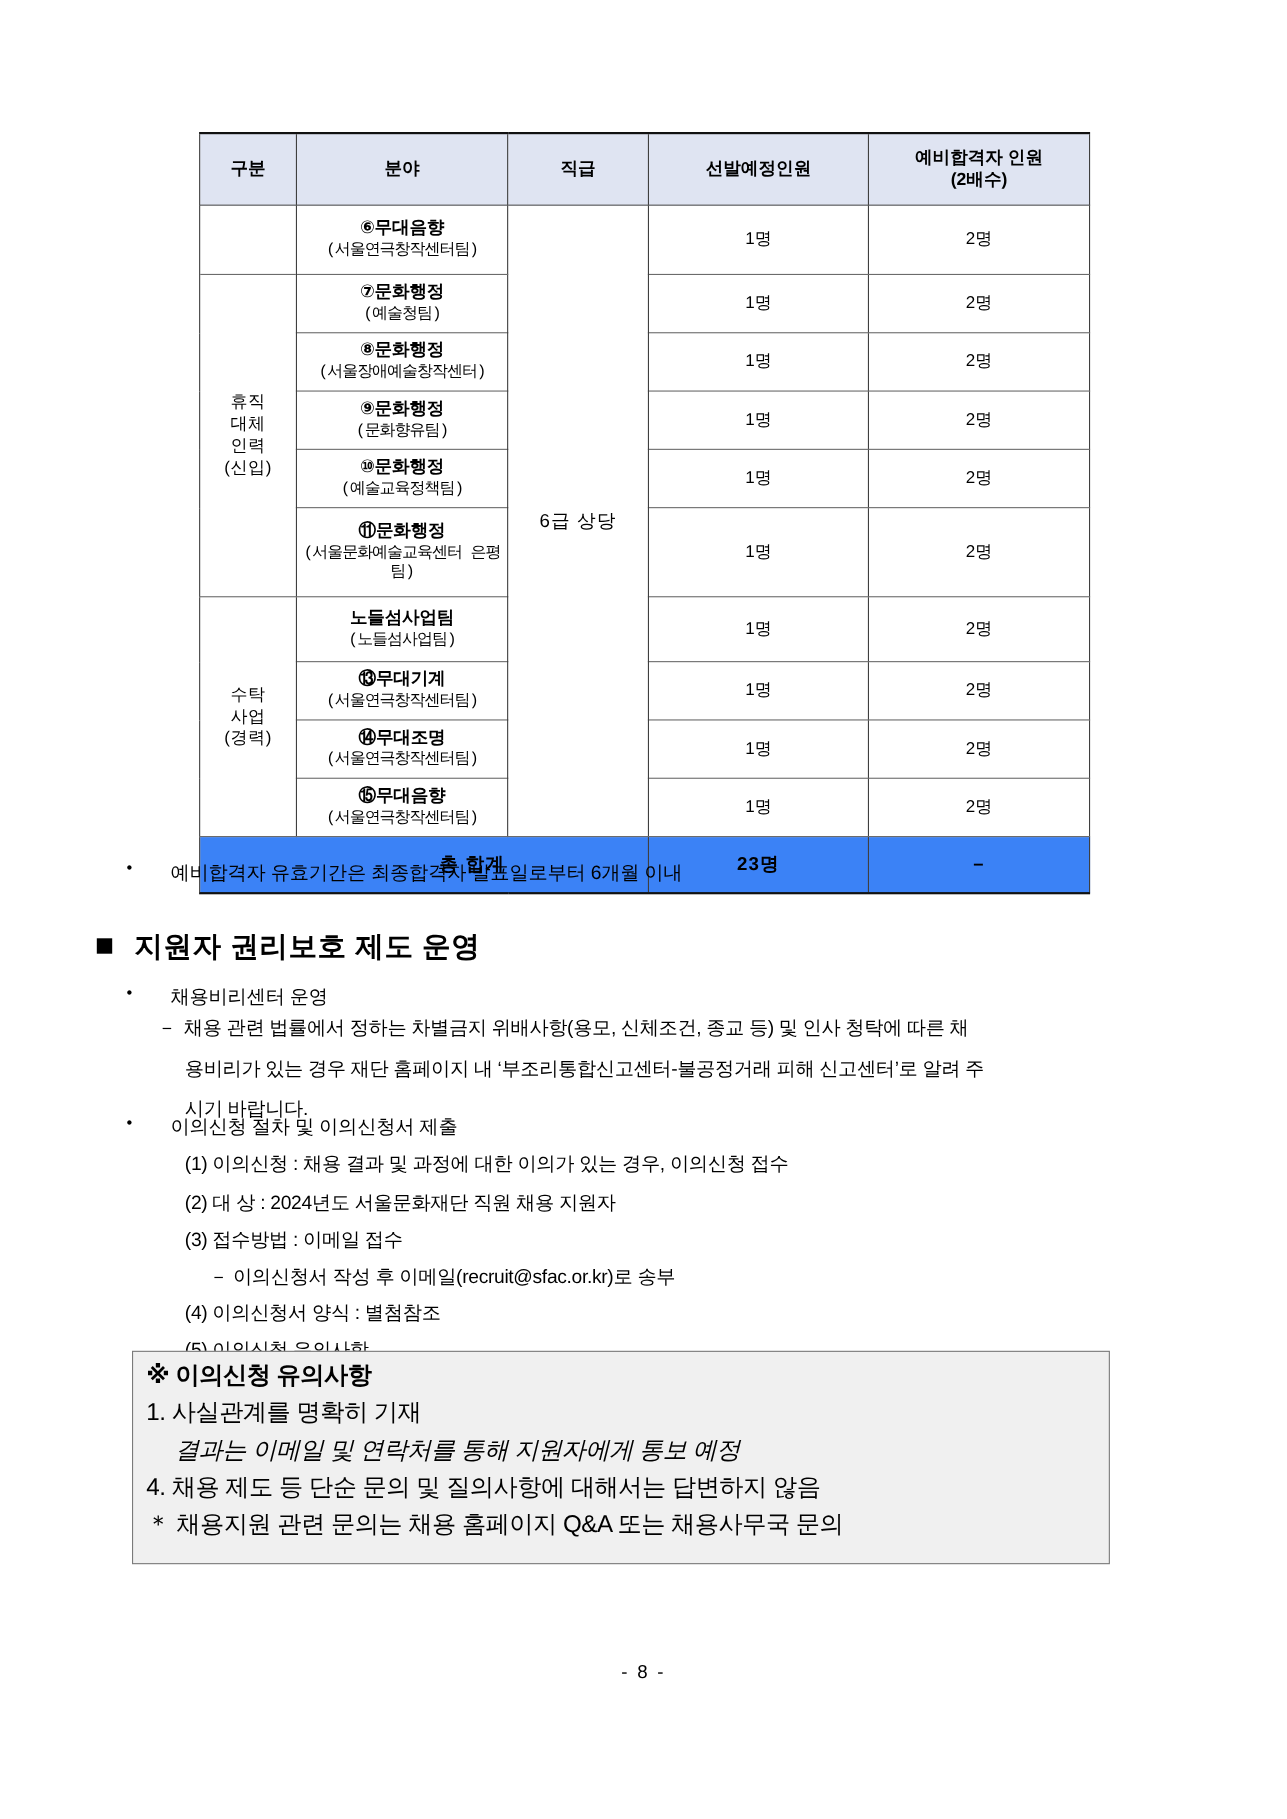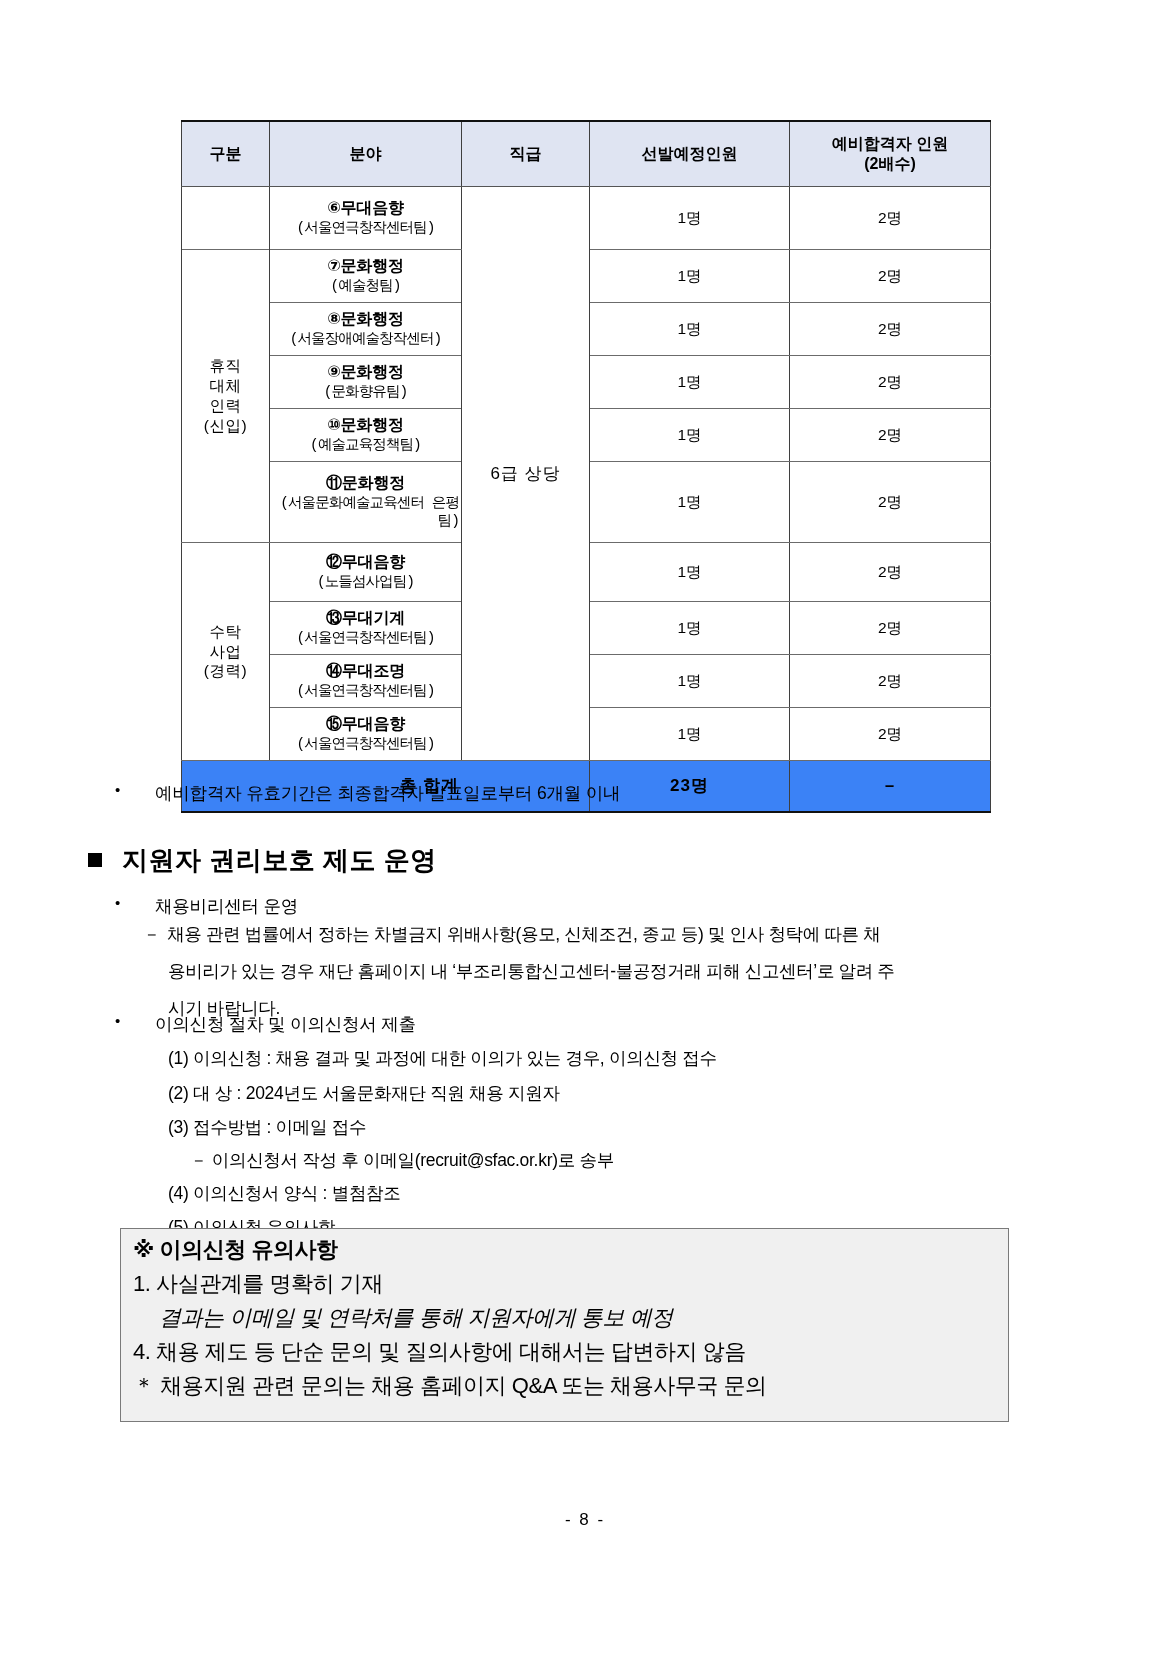--- a/index.html
+++ b/index.html
@@ -75,21 +75,21 @@
     display: block;
     letter-spacing: -0.2px;
   }
   .field-sub {
     font-size: 14.5px;
     display: block;
     letter-spacing: -0.9px;
     white-space: nowrap;
     font-family: Liberation Mono, monospace;
   }
-  .field-sub.wrap { white-space: normal; text-align: right; }
+  .field-sub.wrap { white-space: normal; }
   .cell-num { font-size: 15.5px; }
   .cell-jikgup {
     font-size: 17px;
     letter-spacing: 1px;
   }
   tr.total-row td {
     background: #3b82f6;
     font-weight: bold;
     font-size: 17px;
     height: 44px;
@@ -297,21 +297,21 @@
           <td class="cell-num">2명</td>
         </tr>
 
         <tr>
           <td class="cell-gubun" rowspan="4">
             <span>수탁</span><br>
             <span>사업</span><br>
             <span>(경력)</span>
           </td>
           <td style="height:52px;">
-            <span class="field-main">⑫무대음향</span>
+            <span class="field-main">노들섬사업팀</span>
             <span class="field-sub">(노들섬사업팀)</span>
           </td>
           <td class="cell-num">1명</td>
           <td class="cell-num">2명</td>
         </tr>
         <tr>
           <td style="height:46px;">
             <span class="field-main">⑬무대기계</span>
             <span class="field-sub">(서울연극창작센터팀)</span>
           </td>

